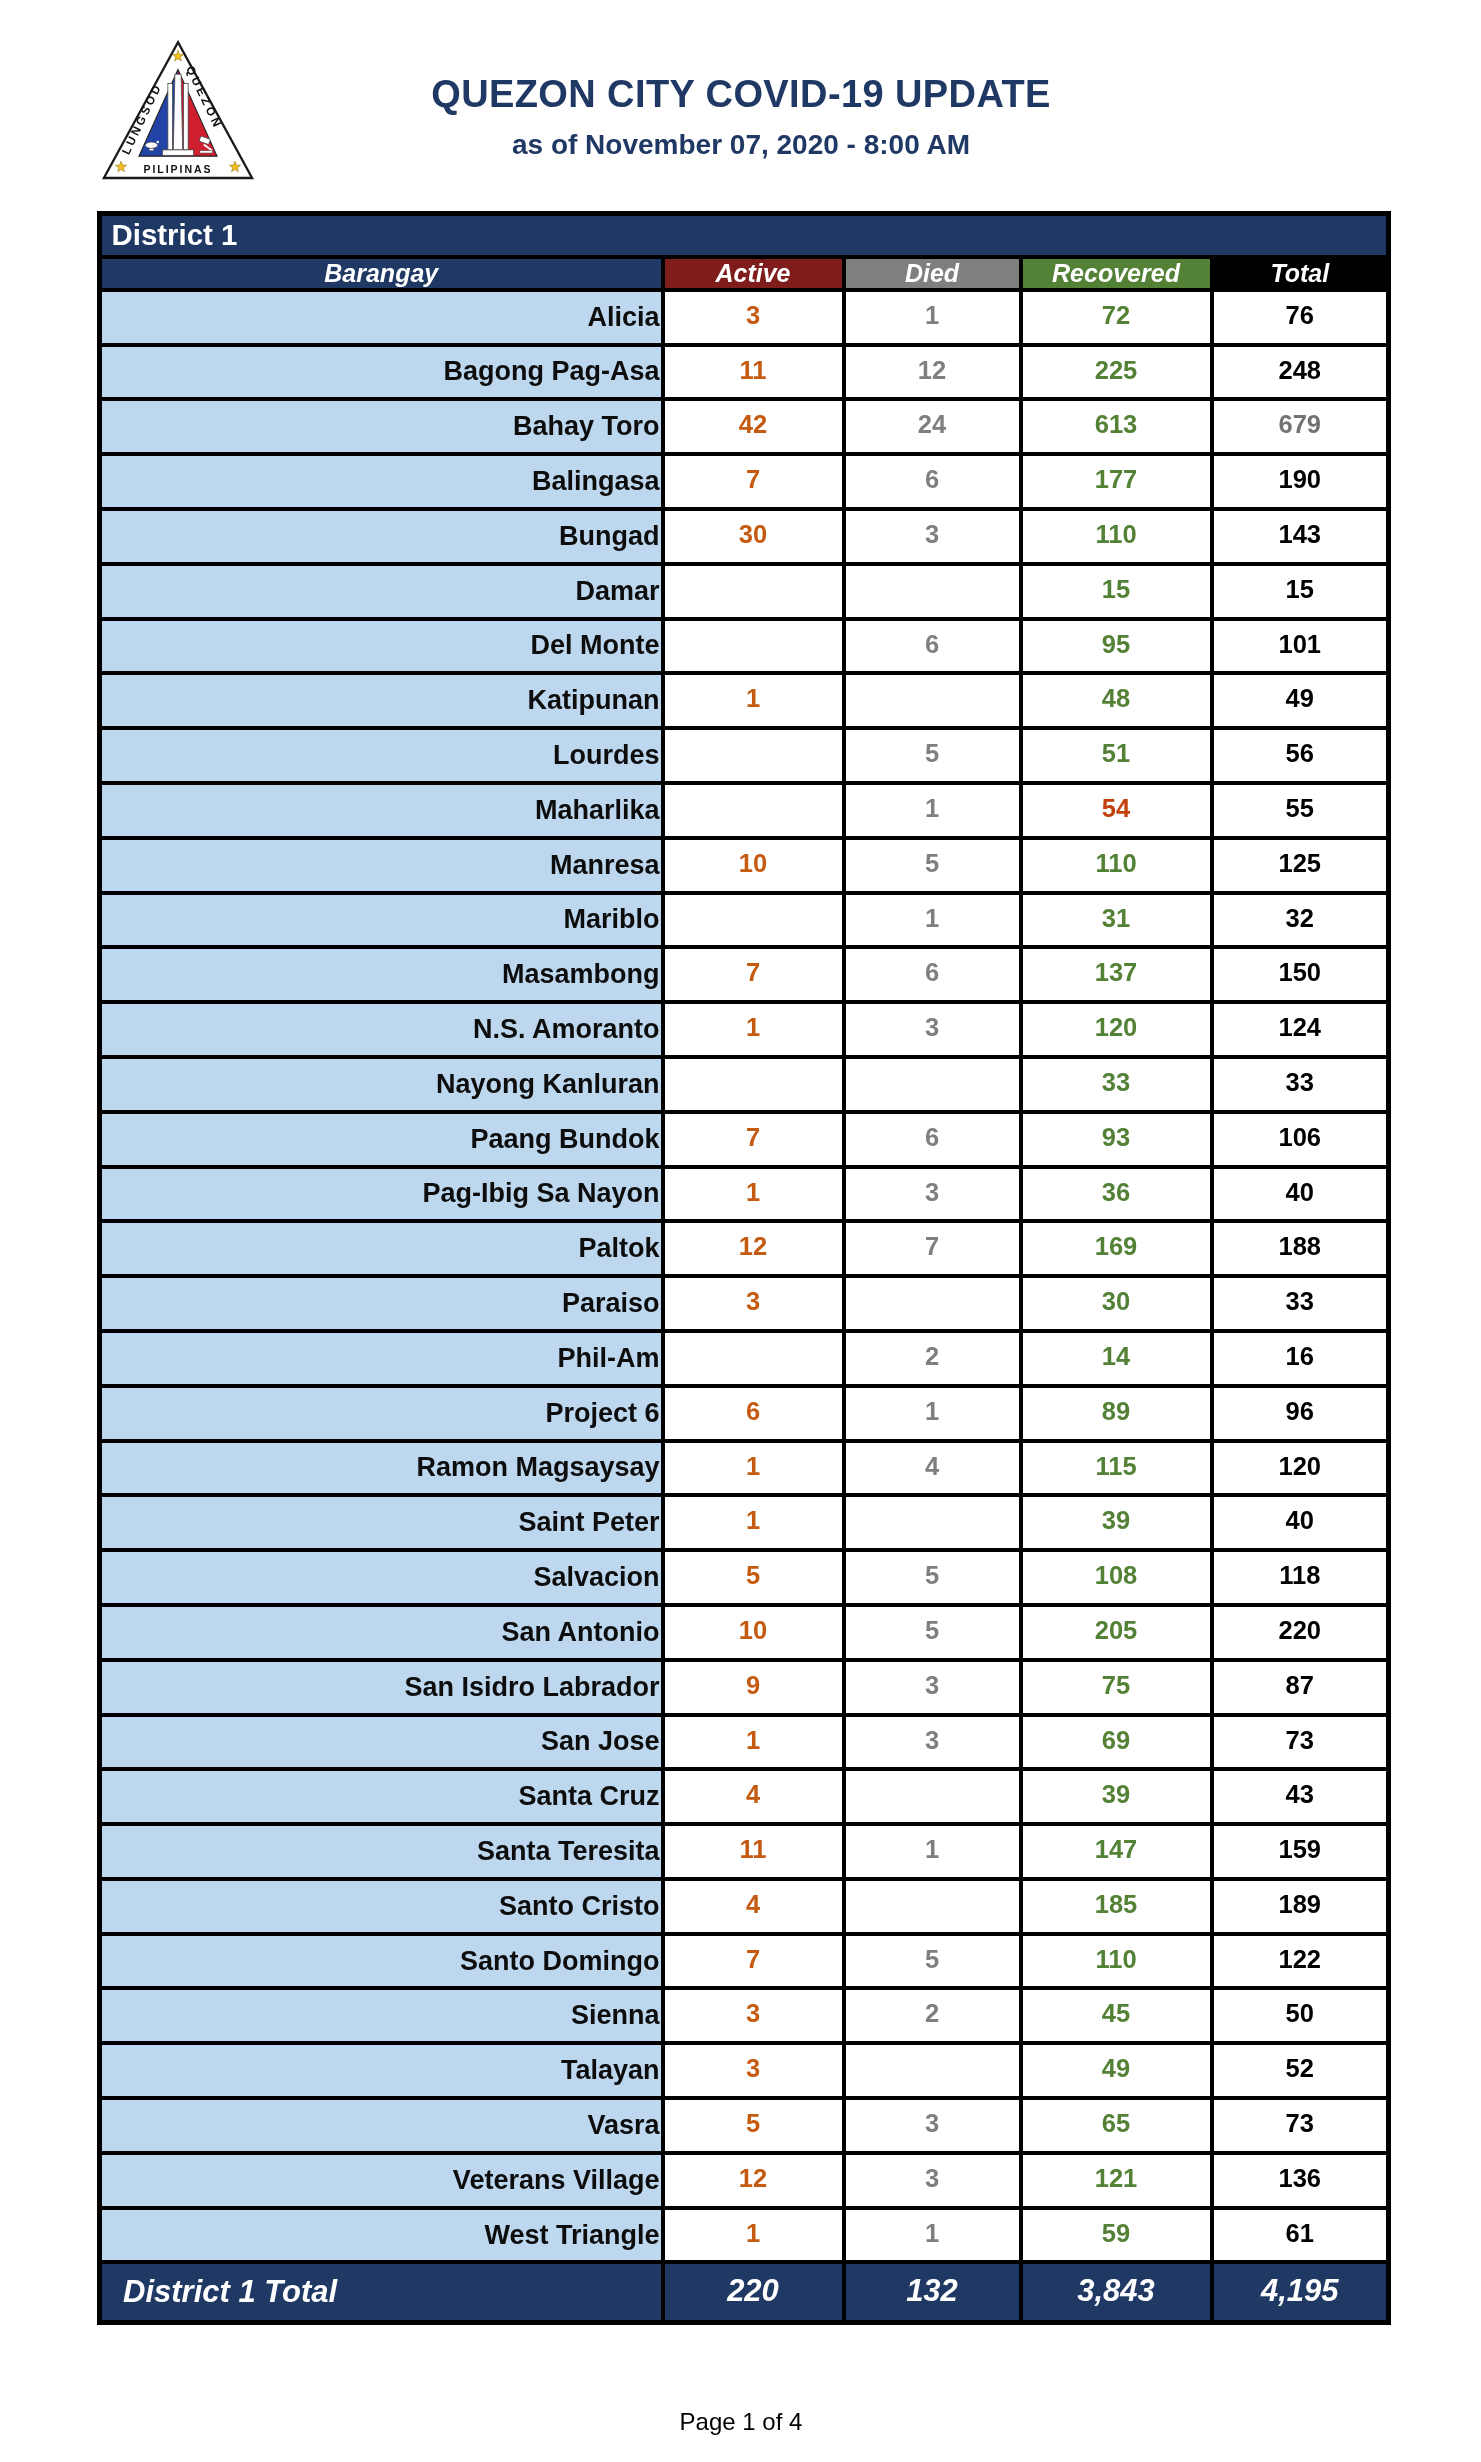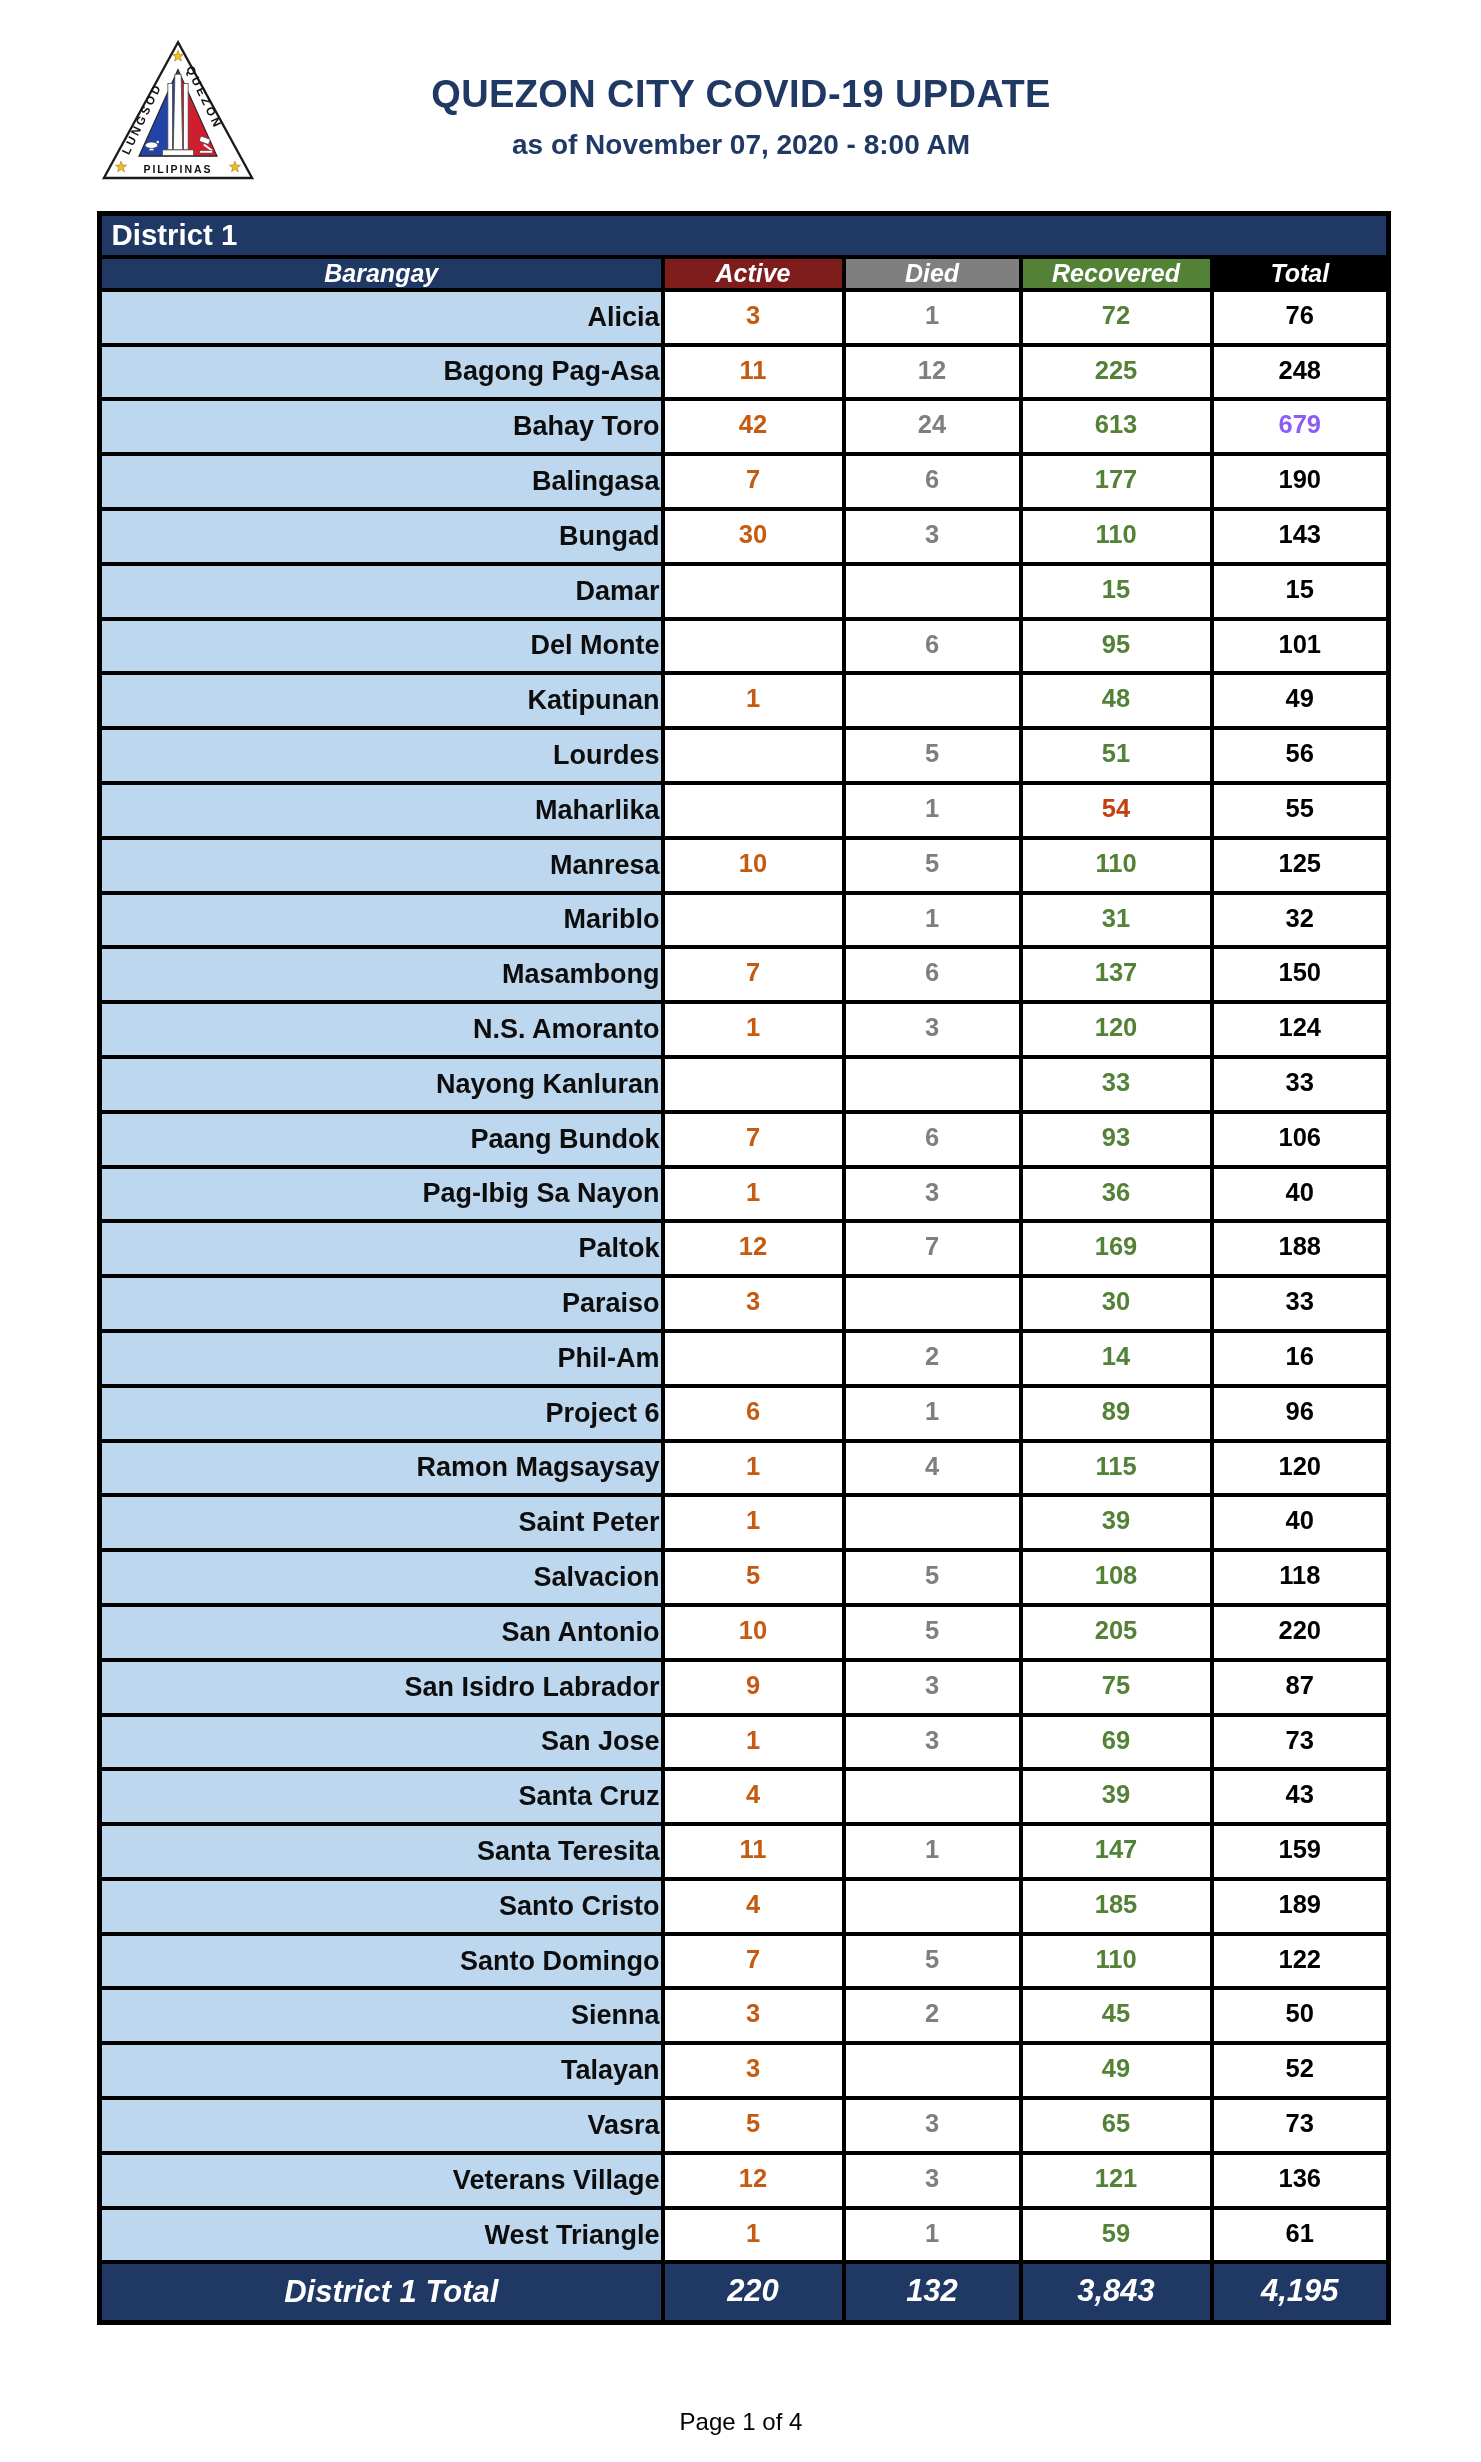--- a/index.html
+++ b/index.html
@@ -48,21 +48,21 @@
     padding-left: 21px;
   }
   tbody td.num {
     font-size: 25.5px; font-weight: bold; text-align: center;
     padding-bottom: 4.8px;
   }
   tfoot td {
     background: var(--navy); color: #fff; height: 51px;
     font-size: 31px; font-weight: bold; font-style: italic;
   }
-  tfoot td.tname { text-align: center; padding-left: 21px; }
+  tfoot td.tname { text-align: left; padding-left: 21px; }
   tfoot td.num { text-align: center; padding-bottom: 3.2px; }
 
   
   .footer {
     position: absolute; left: 0; right: 0; top: 2408px;
     text-align: center; font-size: 24px; color: #000;
   }
 </style>
 </head>
 <body>
@@ -154,21 +154,21 @@
           <td class="num" style="color: rgb(197, 90, 17);">11</td>
           <td class="num" style="color: rgb(127, 127, 127);">12</td>
           <td class="num" style="color: rgb(83, 129, 53);">225</td>
           <td class="num" style="color: rgb(0, 0, 0);">248</td>
         </tr>
         <tr>
           <td class="name">Bahay Toro</td>
           <td class="num" style="color: rgb(197, 90, 17);">42</td>
           <td class="num" style="color: rgb(127, 127, 127);">24</td>
           <td class="num" style="color: rgb(83, 129, 53); margin-left: 10px;">613</td>
-          <td class="num" style="color: #8b5cf6;">679</td>
+          <td class="num" style="color: #737373;">679</td>
         </tr>
         <tr>
           <td class="name">Balingasa</td>
           <td class="num" style="color: rgb(197, 90, 17);">7</td>
           <td class="num" style="color: rgb(127, 127, 127);">6</td>
           <td class="num" style="color: rgb(83, 129, 53);">177</td>
           <td class="num" style="color: rgb(0, 0, 0);">190</td>
         </tr>
         <tr>
           <td class="name">Bungad</td>

